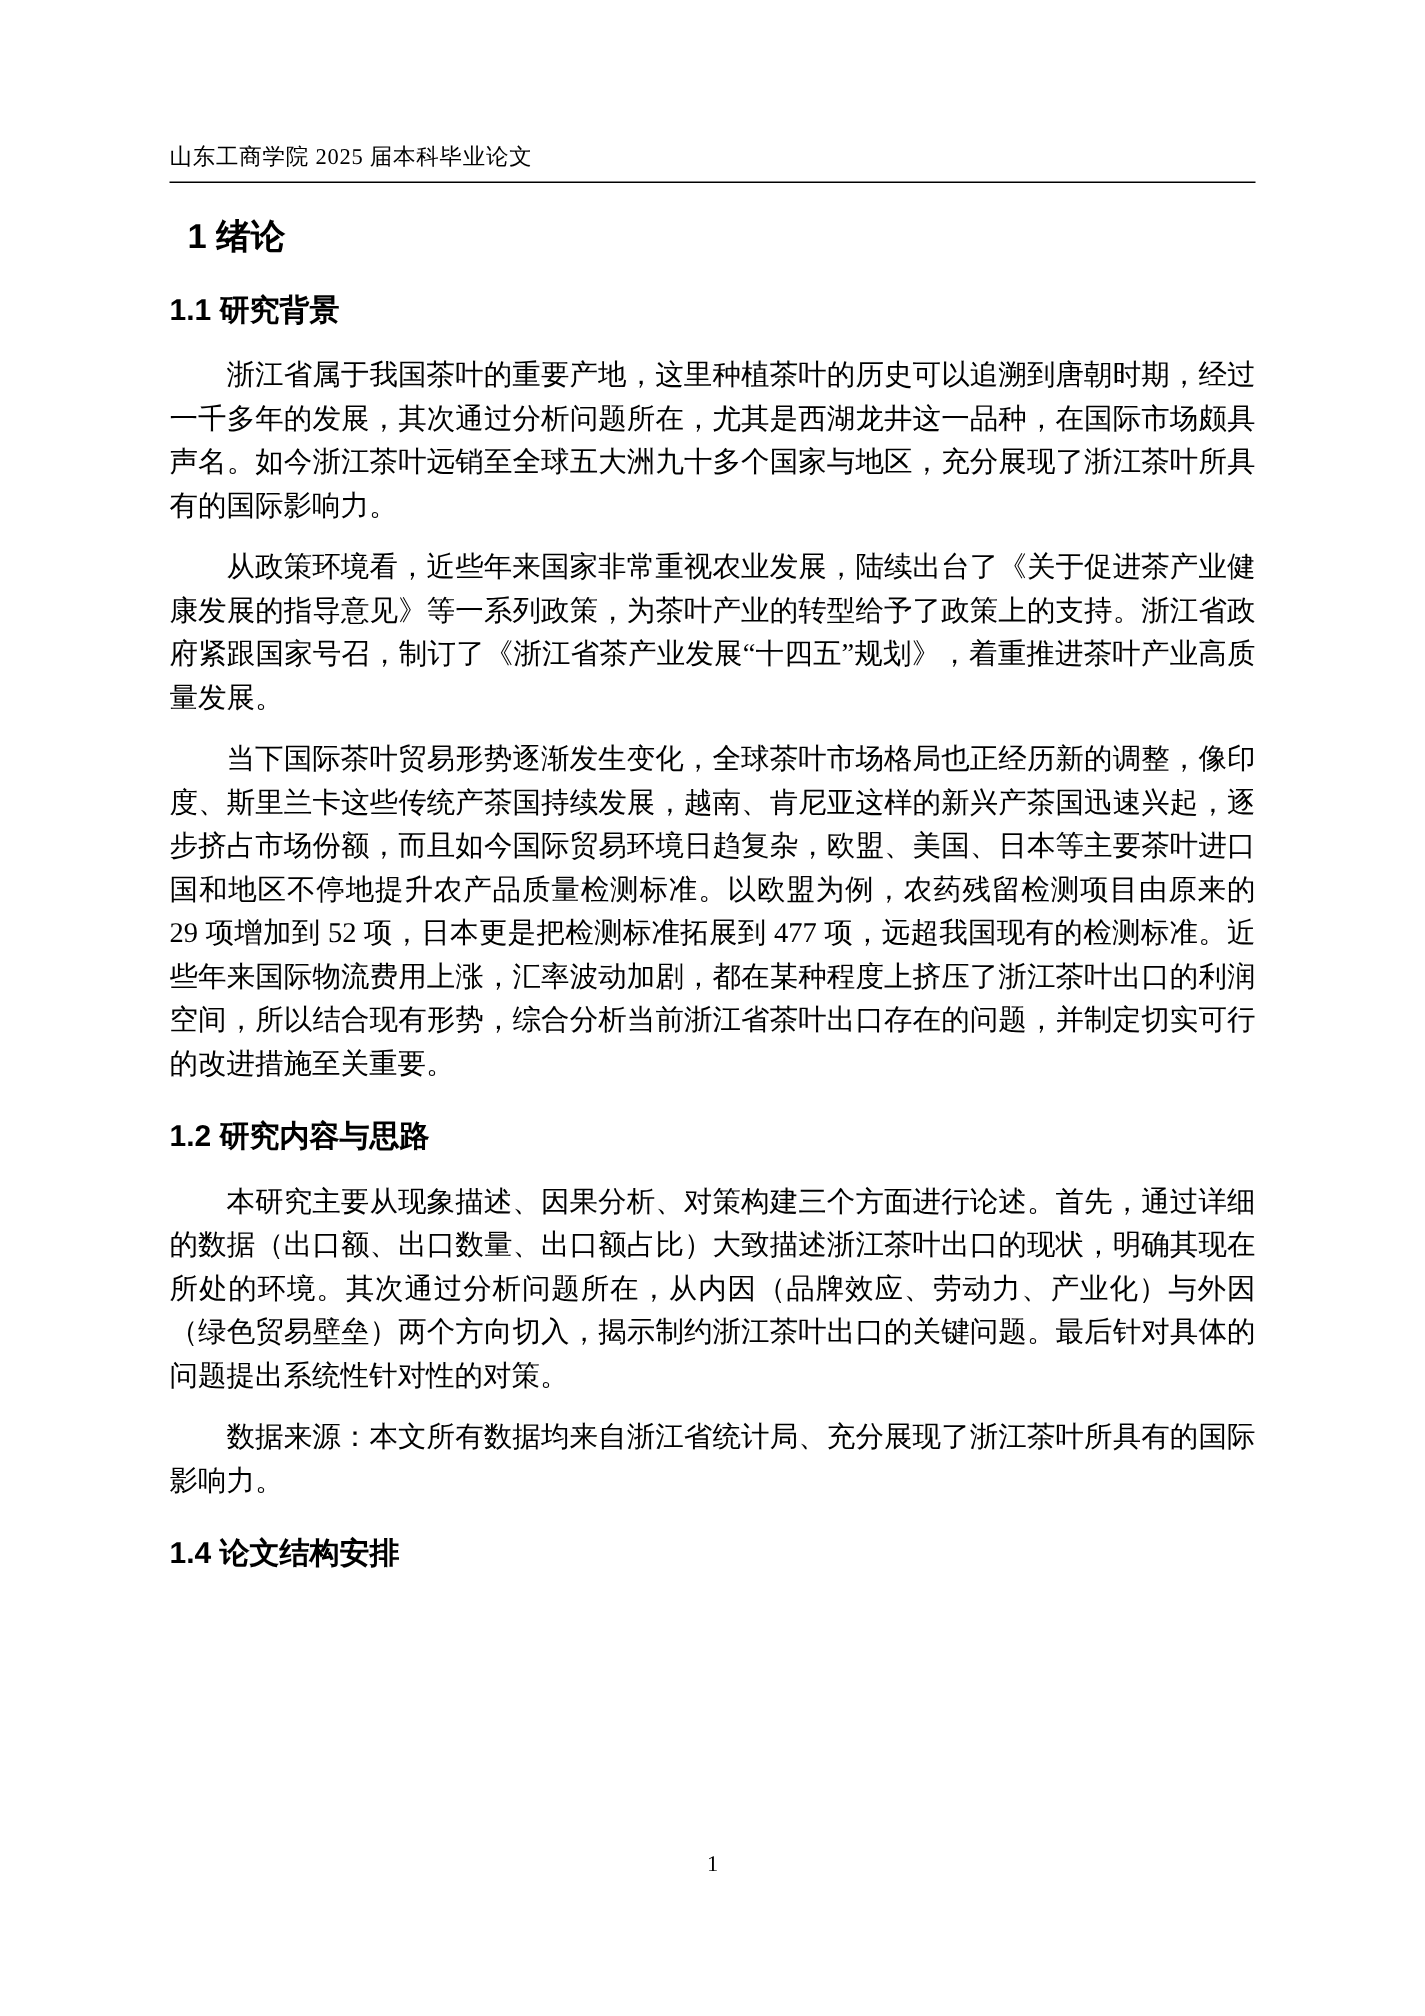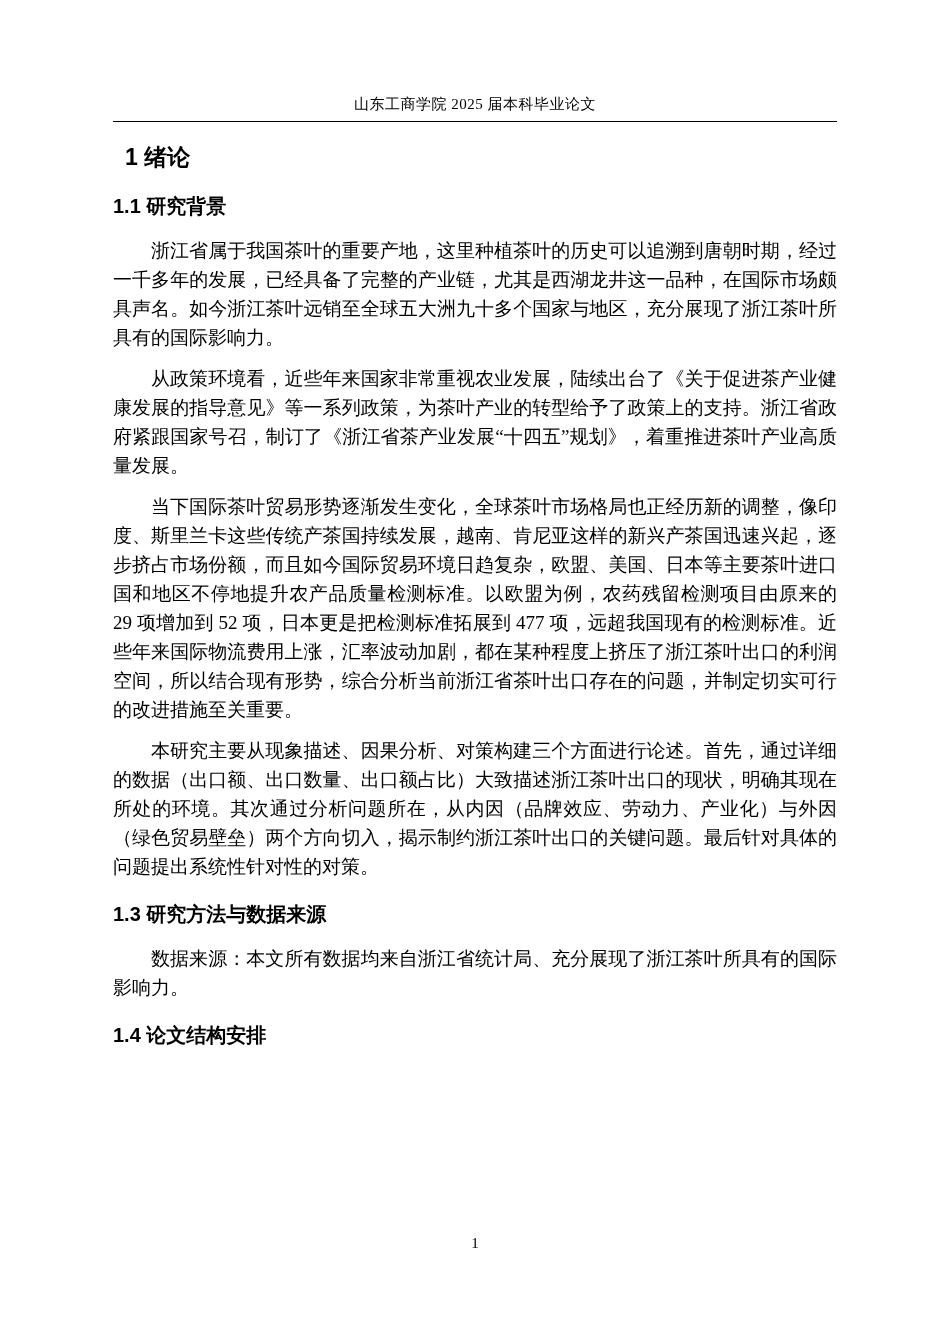--- a/index.html
+++ b/index.html
@@ -13,21 +13,21 @@
     position: relative;
     overflow: hidden;
   }
   .page {
     position: relative;
     width: 950px;
     height: 1344px;
     padding: 95px 113px 0 113px;
   }
   .header {
-    text-align: center;
+    text-align: left;
     font-size: 15px;
     letter-spacing: 0.5px;
     padding-bottom: 7px;
     border-bottom: 1.5px solid #000;
   }
   .chapter {
     font-family: "Liberation Sans", "DejaVu Sans", sans-serif;
     font-weight: bold;
     font-size: 23px;
     margin: 20px 0 10px 12px;
@@ -59,26 +59,26 @@
 
 <div class="page">
 
   <div class="header">
     <span>山东工商学院 2025 届本科毕业论文</span>
   </div>
 
   <h1 class="chapter">1 绪论</h1>
 
   <h2 class="section-heading">1.1 研究背景</h2>
-  <p class="para">浙江省属于我国茶叶的重要产地，这里种植茶叶的历史可以追溯到唐朝时期，经过一千多年的发展，已经具备了完整的产业链，尤其是西湖龙井这一品种，在国际市场颇具声名。如今浙江茶叶远销至全球五大洲九十多个国家与地区，充分展现了浙江茶叶所具有的国际影响力。</p>
+  <p class="para">浙江省属于我国茶叶的重要产地，这里种植茶叶的历史可以追溯到唐朝时期，经过一千多年的发展，其次通过分析问题所在，尤其是西湖龙井这一品种，在国际市场颇具声名。如今浙江茶叶远销至全球五大洲九十多个国家与地区，充分展现了浙江茶叶所具有的国际影响力。</p>
   <p class="para">从政策环境看，近些年来国家非常重视农业发展，陆续出台了《关于促进茶产业健康发展的指导意见》等一系列政策，为茶叶产业的转型给予了政策上的支持。浙江省政府紧跟国家号召，制订了《浙江省茶产业发展“十四五”规划》，着重推进茶叶产业高质量发展。</p>
   <p class="para">当下国际茶叶贸易形势逐渐发生变化，全球茶叶市场格局也正经历新的调整，像印度、斯里兰卡这些传统产茶国持续发展，越南、肯尼亚这样的新兴产茶国迅速兴起，逐步挤占市场份额，而且如今国际贸易环境日趋复杂，欧盟、美国、日本等主要茶叶进口国和地区不停地提升农产品质量检测标准。以欧盟为例，农药残留检测项目由原来的 29 项增加到 52 项，日本更是把检测标准拓展到 477 项，远超我国现有的检测标准。近些年来国际物流费用上涨，汇率波动加剧，都在某种程度上挤压了浙江茶叶出口的利润空间，所以结合现有形势，综合分析当前浙江省茶叶出口存在的问题，并制定切实可行的改进措施至关重要。</p>
 
+  <h2 class="section-heading">1.2 研究内容与思路</h2>
   <p class="para">本研究主要从现象描述、因果分析、对策构建三个方面进行论述。首先，通过详细的数据（出口额、出口数量、出口额占比）大致描述浙江茶叶出口的现状，明确其现在所处的环境。其次通过分析问题所在，从内因（品牌效应、劳动力、产业化）与外因（绿色贸易壁垒）两个方向切入，揭示制约浙江茶叶出口的关键问题。最后针对具体的问题提出系统性针对性的对策。</p>
 
-  <h2 class="section-heading">1.3 研究方法与数据来源</h2>
   <p class="para">数据来源：本文所有数据均来自浙江省统计局、充分展现了浙江茶叶所具有的国际影响力。</p>
 
   <h2 class="section-heading">1.4 论文结构安排</h2>
 
   <div class="footer">1</div>
 
 </div>
 
 </body></html>

